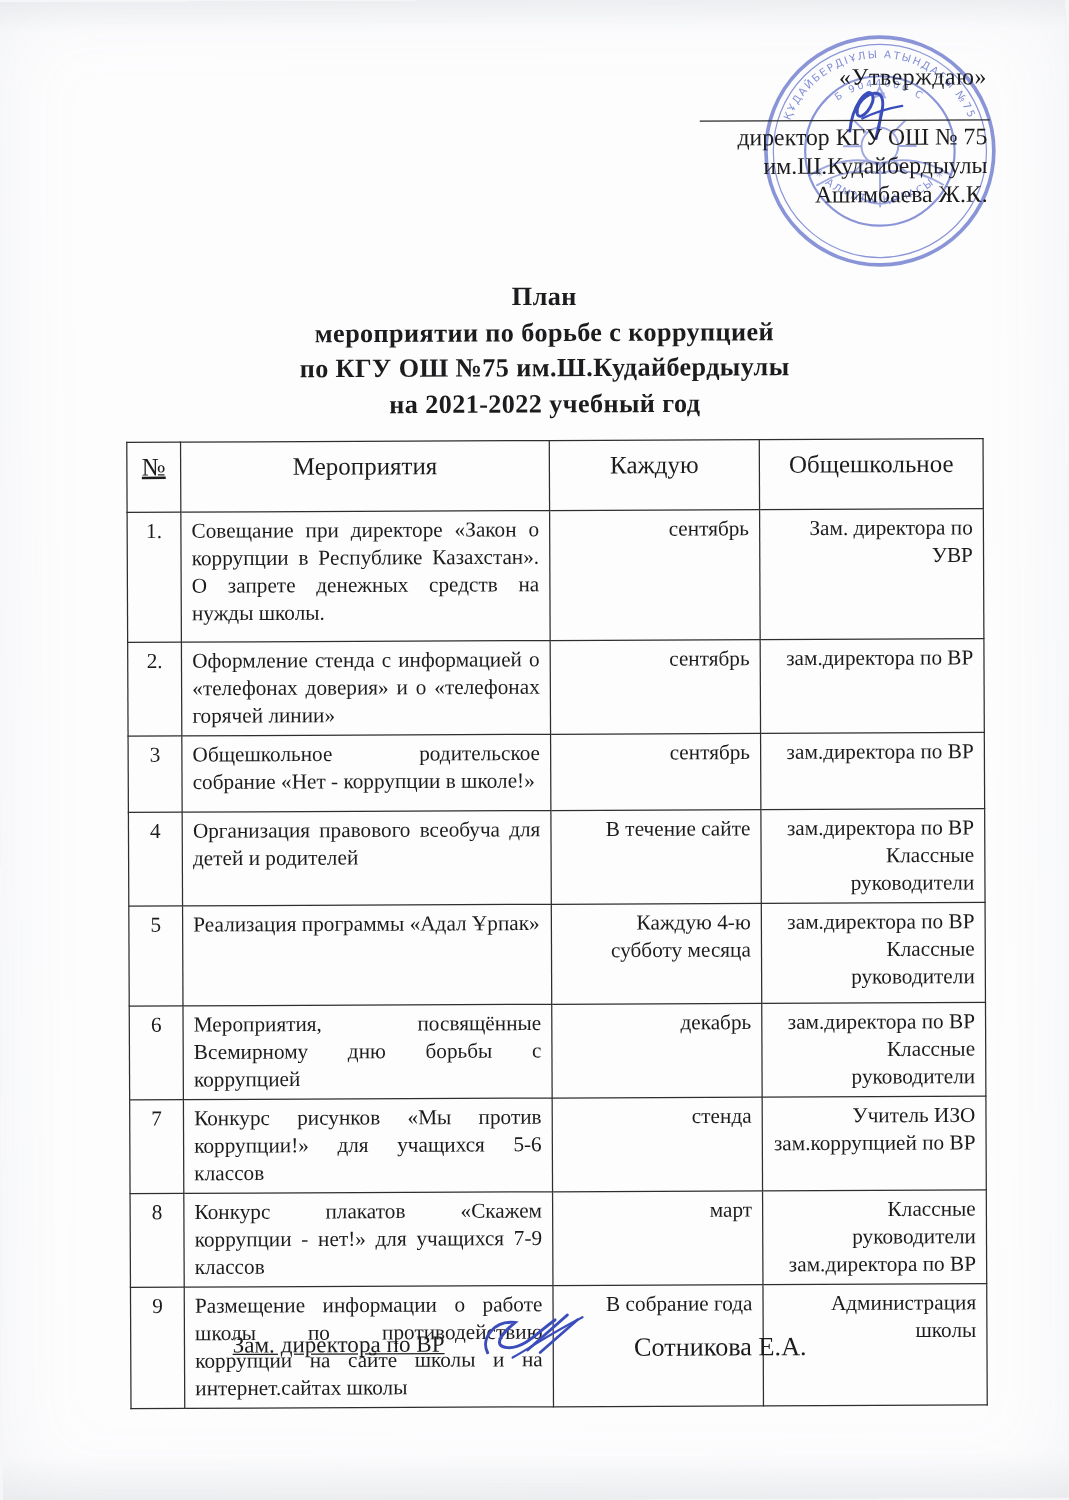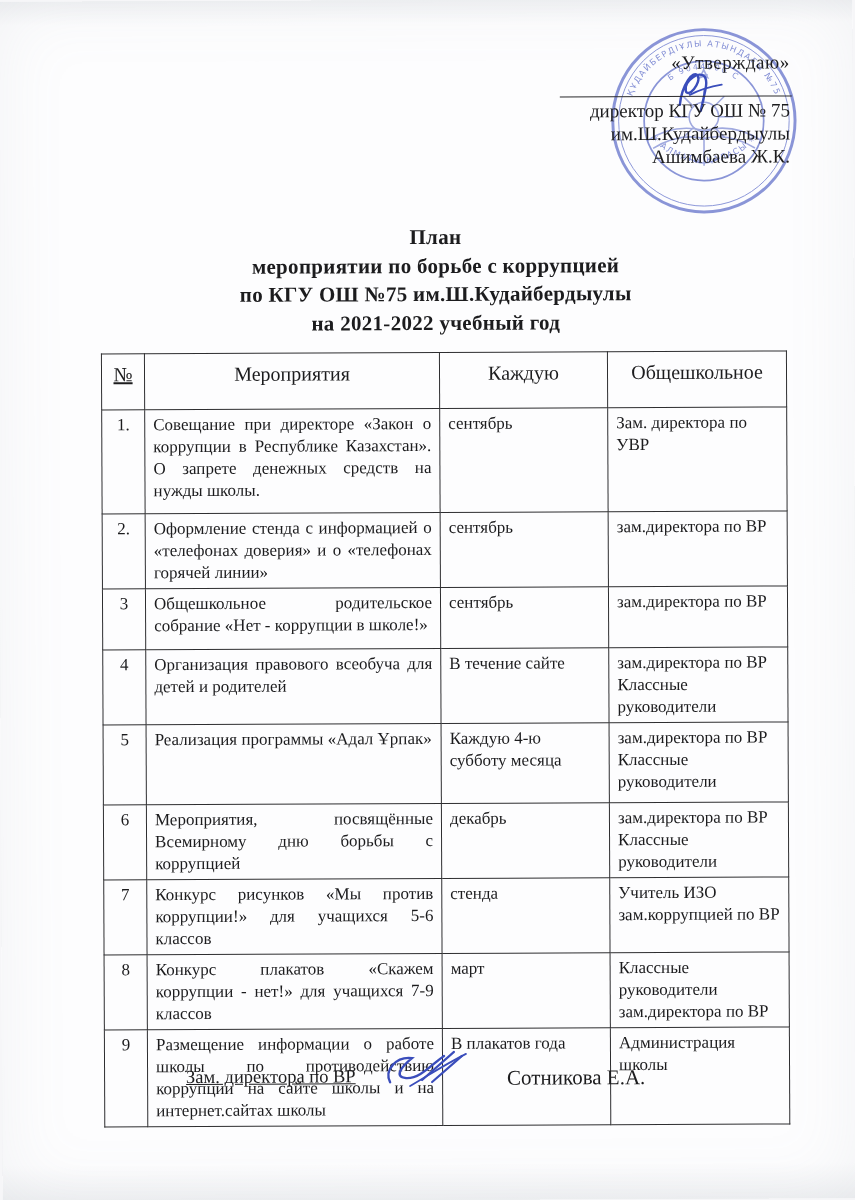--- a/index.html
+++ b/index.html
@@ -52,21 +52,21 @@
     border:1.6px solid #2e2e30;vertical-align:top;
     padding:4px 8px;
   }
   table.plan th{
     font-weight:normal;font-size:20px;text-align:center;padding-top:9px;
     height:56px;box-sizing:border-box;
   }
   table.plan th.h-num span{text-decoration:underline;}
   td.num{text-align:center;padding-left:2px;padding-right:2px;}
   td.act{text-align:justify;}
-  td.per,td.res{text-align:left;white-space:pre-line;}
+  td.per,td.res{text-align:right;white-space:pre-line;}
   
   .footer-label{position:absolute;left:184px;top:1066px;font-size:18.5px;text-decoration:underline;}
   .footer-name{position:absolute;left:505px;top:1066px;font-size:21px;}
   .sig-bottom{position:absolute;left:378px;top:1044px;}
 </style>
 </head>
 <body>
 
 <div class="sheet">
 
@@ -185,21 +185,21 @@
       <td class="num">8</td>
       <td class="act">Конкурс плакатов «Скажем коррупции - нет!» для учащихся 7-9 классов</td>
       <td class="per">март</td>
       <td class="res">Классные
 руководители
 зам.директора по ВР</td>
     </tr>
     <tr style="height:82px;">
       <td class="num">9</td>
       <td class="act">Размещение информации о работе школы по противодействию коррупции на сайте школы и на интернет.сайтах школы</td>
-      <td class="per">В плакатов года</td>
+      <td class="per">В собрание года</td>
       <td class="res">Администрация
 школы</td>
     </tr>
   </tbody>
     </table>
 
   <div class="footer-label">Зам. директора по ВР</div>
   <svg class="sig-bottom" width="92" height="52" viewBox="0 0 92 52">
     <path d="M10,38 C4,26 16,12 32,14 C22,22 13,33 26,34 C40,35 52,20 64,12" stroke="#3a4dbb" stroke-width="2.4" fill="none" stroke-linecap="round"></path>
     <path d="M42,36 L74,8 M52,38 L82,12" stroke="#3a4dbb" stroke-width="2.2" fill="none" stroke-linecap="round"></path>

